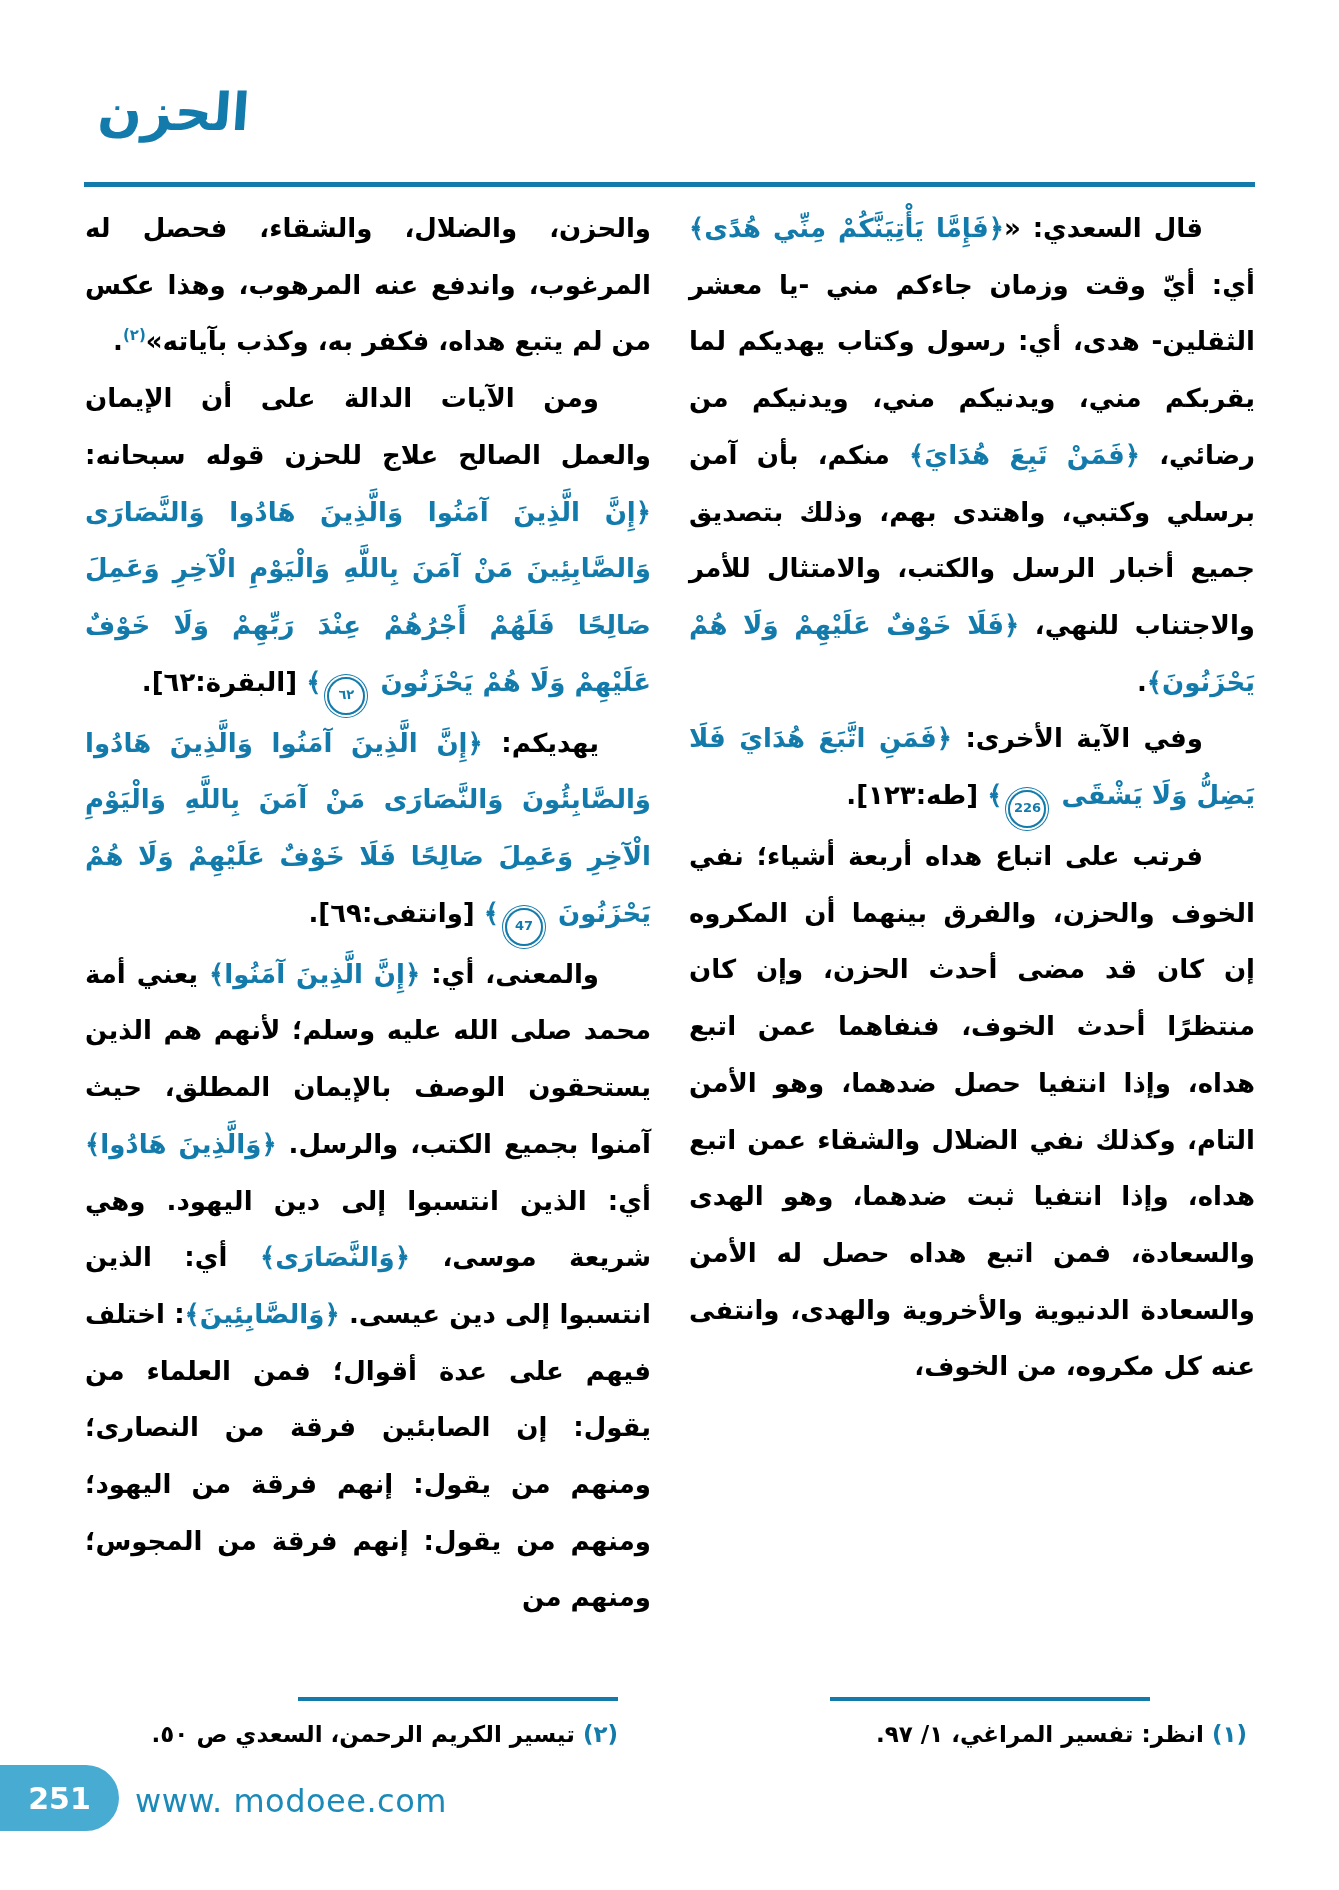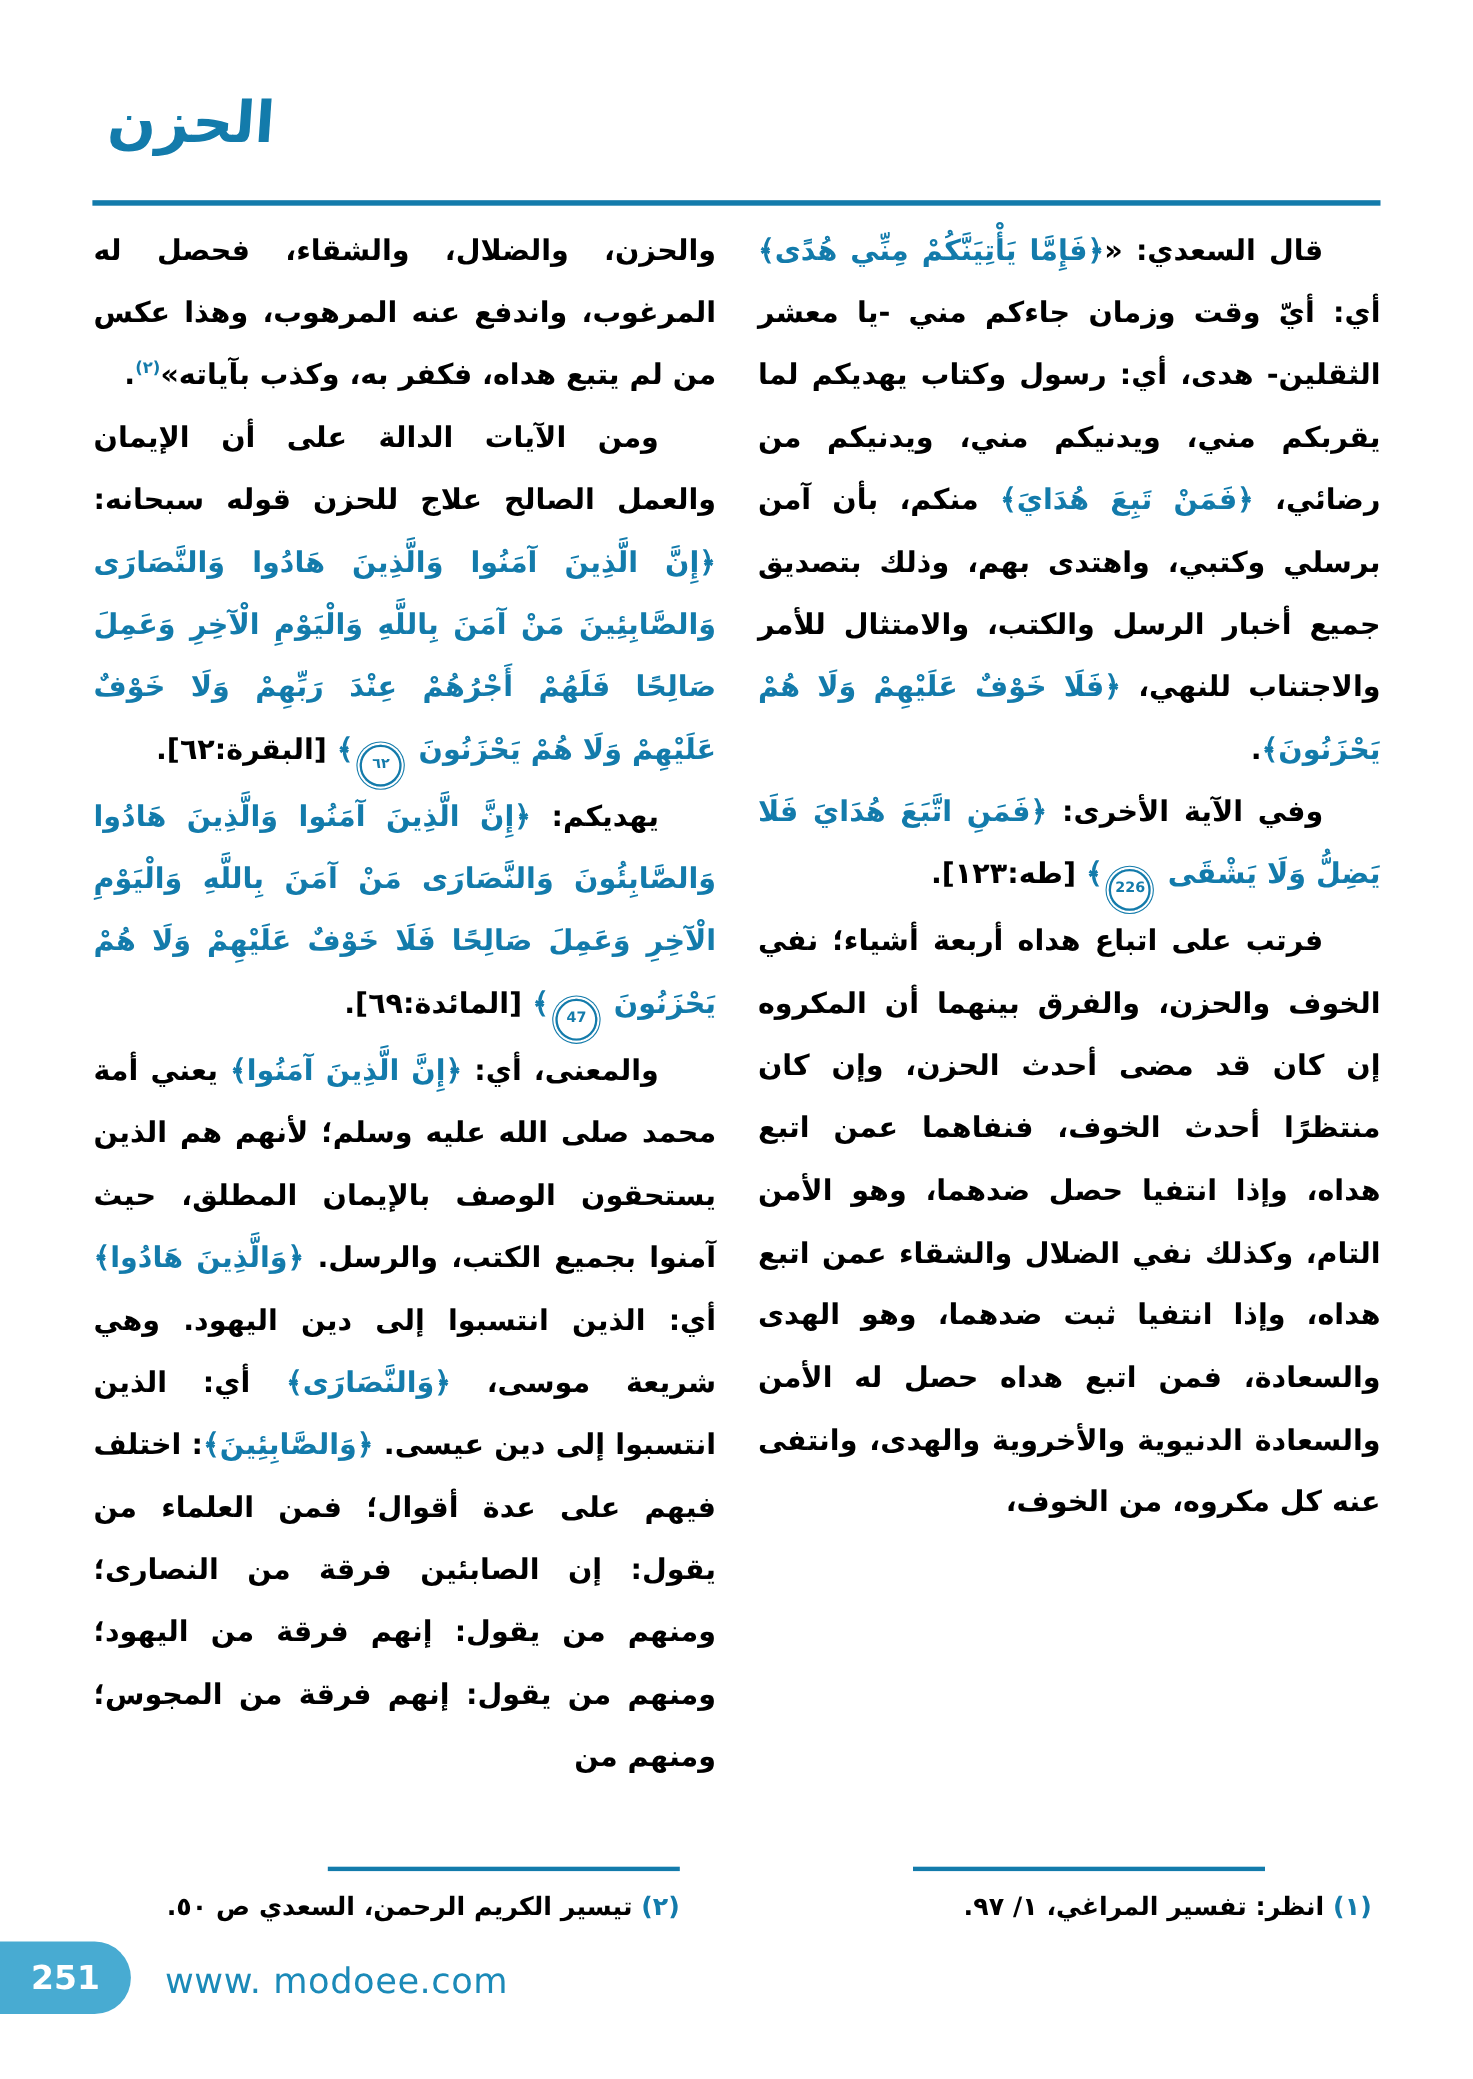--- a/index.html
+++ b/index.html
@@ -78,42 +78,42 @@
   
   .badge{
     position:absolute;left:0;top:1765px;width:119px;height:66px;
     background:var(--badge);
     border-radius:0 33px 33px 0;
     display:flex;align-items:center;justify-content:center;
     color:#ffffff;font-size:30px;font-weight:700;
     direction:rtl;
   }
   .site{
-    position:absolute;left:150px;top:1782px;
+    position:absolute;left:135px;top:1782px;
     direction:ltr;
     font-size:32px;color:var(--site);letter-spacing:0.5px;
   }
 </style>
 </head>
 <body>
 
 <div class="page">
 
   <div class="title">الحزن</div>
   <div class="header-rule"></div>
 
   <div class="col col-right">
       <div class="para indent"><span class="seg-n">قال السعدي: «</span><span class="seg-q">﴿فَإِمَّا يَأْتِيَنَّكُمْ مِنِّي هُدًى﴾</span><span class="seg-n"> أي: أيّ وقت وزمان جاءكم مني -يا معشر الثقلين- هدى، أي: رسول وكتاب يهديكم لما يقربكم مني، ويدنيكم مني، ويدنيكم من رضائي، </span><span class="seg-q">﴿فَمَنْ تَبِعَ هُدَايَ﴾</span><span class="seg-n"> منكم، بأن آمن برسلي وكتبي، واهتدى بهم، وذلك بتصديق جميع أخبار الرسل والكتب، والامتثال للأمر والاجتناب للنهي، </span><span class="seg-q">﴿فَلَا خَوْفٌ عَلَيْهِمْ وَلَا هُمْ يَحْزَنُونَ﴾</span><span class="seg-n">.</span></div>
       <div class="para indent"><span class="seg-n">وفي الآية الأخرى: </span><span class="seg-q">﴿فَمَنِ اتَّبَعَ هُدَايَ فَلَا يَضِلُّ وَلَا يَشْقَى </span><span class="ayah-num">226</span><span class="seg-q">﴾</span><span class="seg-n"> [طه:١٢٣].</span></div>
       <div class="para indent"><span class="seg-n">فرتب على اتباع هداه أربعة أشياء؛ نفي الخوف والحزن، والفرق بينهما أن المكروه إن كان قد مضى أحدث الحزن، وإن كان منتظرًا أحدث الخوف، فنفاهما عمن اتبع هداه، وإذا انتفيا حصل ضدهما، وهو الأمن التام، وكذلك نفي الضلال والشقاء عمن اتبع هداه، وإذا انتفيا ثبت ضدهما، وهو الهدى والسعادة، فمن اتبع هداه حصل له الأمن والسعادة الدنيوية والأخروية والهدى، وانتفى عنه كل مكروه، من الخوف،</span></div>
     </div>
   <div class="col col-left">
       <div class="para"><span class="seg-n">والحزن، والضلال، والشقاء، فحصل له المرغوب، واندفع عنه المرهوب، وهذا عكس من لم يتبع هداه، فكفر به، وكذب بآياته»</span><span class="seg-sup seg-sup-teal">(٢)</span><span class="seg-n">.</span></div>
       <div class="para indent"><span class="seg-n">ومن الآيات الدالة على أن الإيمان والعمل الصالح علاج للحزن قوله سبحانه: </span><span class="seg-q">﴿إِنَّ الَّذِينَ آمَنُوا وَالَّذِينَ هَادُوا وَالنَّصَارَى وَالصَّابِئِينَ مَنْ آمَنَ بِاللَّهِ وَالْيَوْمِ الْآخِرِ وَعَمِلَ صَالِحًا فَلَهُمْ أَجْرُهُمْ عِنْدَ رَبِّهِمْ وَلَا خَوْفٌ عَلَيْهِمْ وَلَا هُمْ يَحْزَنُونَ </span><span class="ayah-num">٦٢</span><span class="seg-q">﴾</span><span class="seg-n"> [البقرة:٦٢].</span></div>
-      <div class="para indent"><span class="seg-n">يهديكم: </span><span class="seg-q">﴿إِنَّ الَّذِينَ آمَنُوا وَالَّذِينَ هَادُوا وَالصَّابِئُونَ وَالنَّصَارَى مَنْ آمَنَ بِاللَّهِ وَالْيَوْمِ الْآخِرِ وَعَمِلَ صَالِحًا فَلَا خَوْفٌ عَلَيْهِمْ وَلَا هُمْ يَحْزَنُونَ </span><span class="ayah-num">47</span><span class="seg-q">﴾</span><span class="seg-n"> [المائدة:٦٩].</span></div>
+      <div class="para indent"><span class="seg-n">يهديكم: </span><span class="seg-q">﴿إِنَّ الَّذِينَ آمَنُوا وَالَّذِينَ هَادُوا وَالصَّابِئُونَ وَالنَّصَارَى مَنْ آمَنَ بِاللَّهِ وَالْيَوْمِ الْآخِرِ وَعَمِلَ صَالِحًا فَلَا خَوْفٌ عَلَيْهِمْ وَلَا هُمْ يَحْزَنُونَ </span><span class="ayah-num">47</span><span class="seg-q">﴾</span><span class="seg-n"> [وانتفى:٦٩].</span></div>
       <div class="para indent"><span class="seg-n">والمعنى، أي: </span><span class="seg-q">﴿إِنَّ الَّذِينَ آمَنُوا﴾</span><span class="seg-n"> يعني أمة محمد صلى الله عليه وسلم؛ لأنهم هم الذين يستحقون الوصف بالإيمان المطلق، حيث آمنوا بجميع الكتب، والرسل. </span><span class="seg-q">﴿وَالَّذِينَ هَادُوا﴾</span><span class="seg-n"> أي: الذين انتسبوا إلى دين اليهود. وهي شريعة موسى، </span><span class="seg-q">﴿وَالنَّصَارَى﴾</span><span class="seg-n"> أي: الذين انتسبوا إلى دين عيسى. </span><span class="seg-q">﴿وَالصَّابِئِينَ﴾</span><span class="seg-n">: اختلف فيهم على عدة أقوال؛ فمن العلماء من يقول: إن الصابئين فرقة من النصارى؛ ومنهم من يقول: إنهم فرقة من اليهود؛ ومنهم من يقول: إنهم فرقة من المجوس؛ ومنهم من</span></div>
     </div>
 
   <div class="fn fn-right">
     <div class="fn-rule"></div>
     <div class="fn-line">
       <span class="fn-mark">(١)</span>
       <span>انظر: تفسير المراغي، ١/ ٩٧.</span>
     </div>
   </div>

